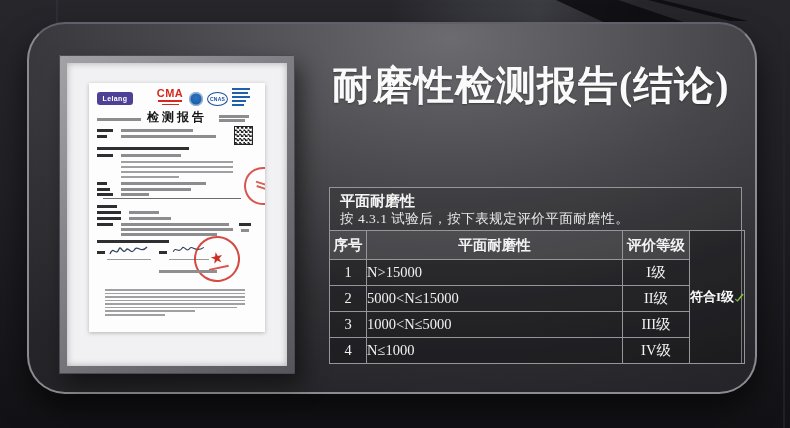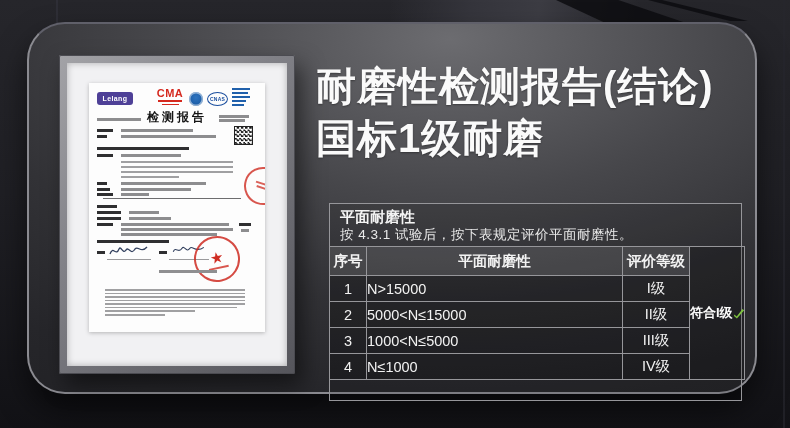--- a/index.html
+++ b/index.html
@@ -18,27 +18,27 @@
 
   
   .panel{position:absolute;left:27px;top:22px;width:730px;height:372px;
     border-radius:38px;box-sizing:border-box;
     border:2px solid #8b8b91;border-top-color:#60606a;
     background:radial-gradient(115% 125% at 58% 4%,
       #6c6c70 0%,#5a5a5e 16%,#47474b 34%,#323236 58%,#26262a 80%,#212125 100%);
     box-shadow:0 16px 30px rgba(0,0,0,.55);padding-left:46px;}
 
   
-  .headline{position:absolute;left:287px;top:36px;color:#fafafa;font-weight:800;
+  .headline{position:absolute;left:303px;top:36px;color:#fafafa;font-weight:800;
     font-size:40px;line-height:52px;letter-spacing:1px;
-    text-shadow:0 1px 2px rgba(0,0,0,.35);}
-
-  
-  .spec-box{position:absolute;left:300px;top:179px;width:413px;height:198px;box-sizing:border-box;
-    border:1px solid #96969a;background:rgba(0,0,0,.10);}
+    text-shadow:0 1px 2px rgba(0,0,0,.35);font-family:Liberation Serif, serif;}
+
+  
+  .spec-box{position:absolute;left:300px;top:163px;width:413px;height:177px;box-sizing:border-box;
+    border:1px solid #96969a;background:rgba(0,0,0,.10);font-family:Liberation Serif, serif;}
   .spec-heading{position:absolute;left:10px;top:4px;font-size:15px;font-weight:800;color:#f4f4f4;}
   .spec-desc{position:absolute;left:10px;top:22px;font-size:13.5px;color:#e9e9e9;letter-spacing:.5px;}
   table.spec{position:absolute;left:-1px;top:42px;width:415px;border-collapse:collapse;table-layout:fixed;}
   table.spec td,table.spec th{border:1px solid #96969a;color:#f2f2f2;font-size:14.5px;padding:0;}
   table.spec th{height:28px;font-weight:800;background:rgba(255,255,255,.10);}
   table.spec td{height:25px;background:rgba(0,0,0,.18);}
   td.c-no{text-align:center;font-size:14px;}
   td.c-req{padding-left:13px;text-align:left;}
   td.c-grade{text-align:center;}
   td.c-result{background:rgba(0,0,0,.10);vertical-align:middle;text-align:center;}
@@ -198,21 +198,20 @@
           <i class="b1" style="left:16px;top:220px;width:140px"></i>
           <i class="b1" style="left:16px;top:223.5px;width:132px"></i>
           <i class="b1" style="left:16px;top:227px;width:90px"></i>
           <i class="b1" style="left:16px;top:231px;width:60px"></i>
         </div>
       </div>
     </div>
 
     <div class="headline">
       <div>耐磨性检测报告(结论)</div>
-      <div>国标1级耐磨</div>
     </div>
 
     <div class="spec-box">
       <div class="spec-heading">平面耐磨性</div>
       <div class="spec-desc">按 4.3.1 试验后，按下表规定评价平面耐磨性。</div>
 
       <table class="spec">
         <colgroup>
           <col style="width:37px">
             <col style="width:256px">

